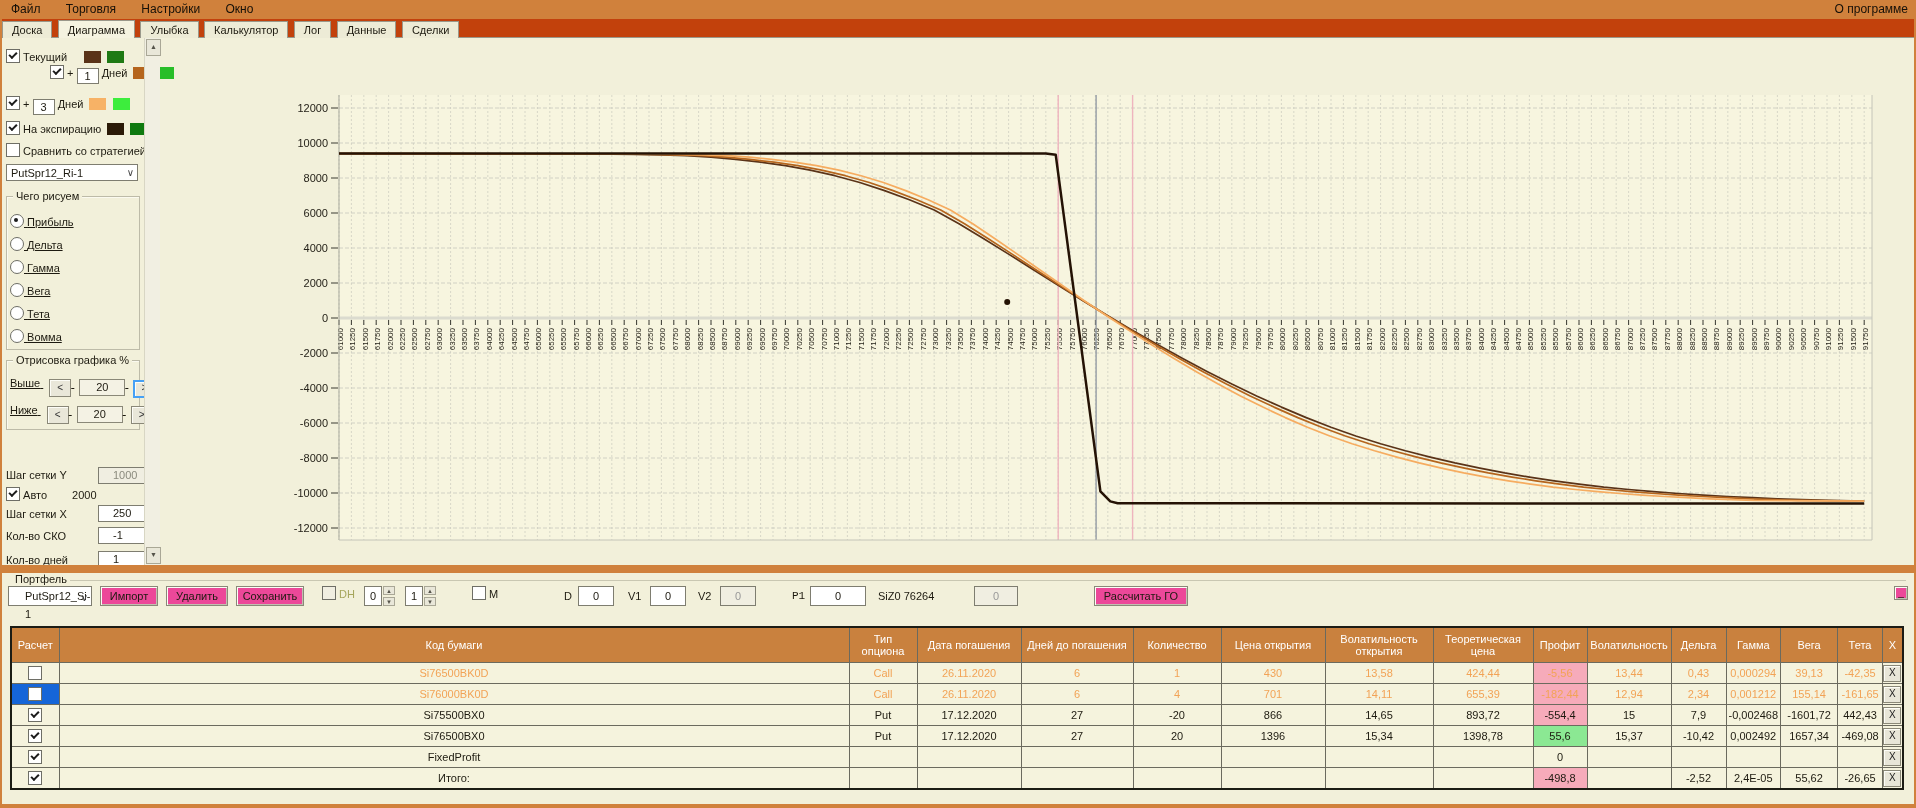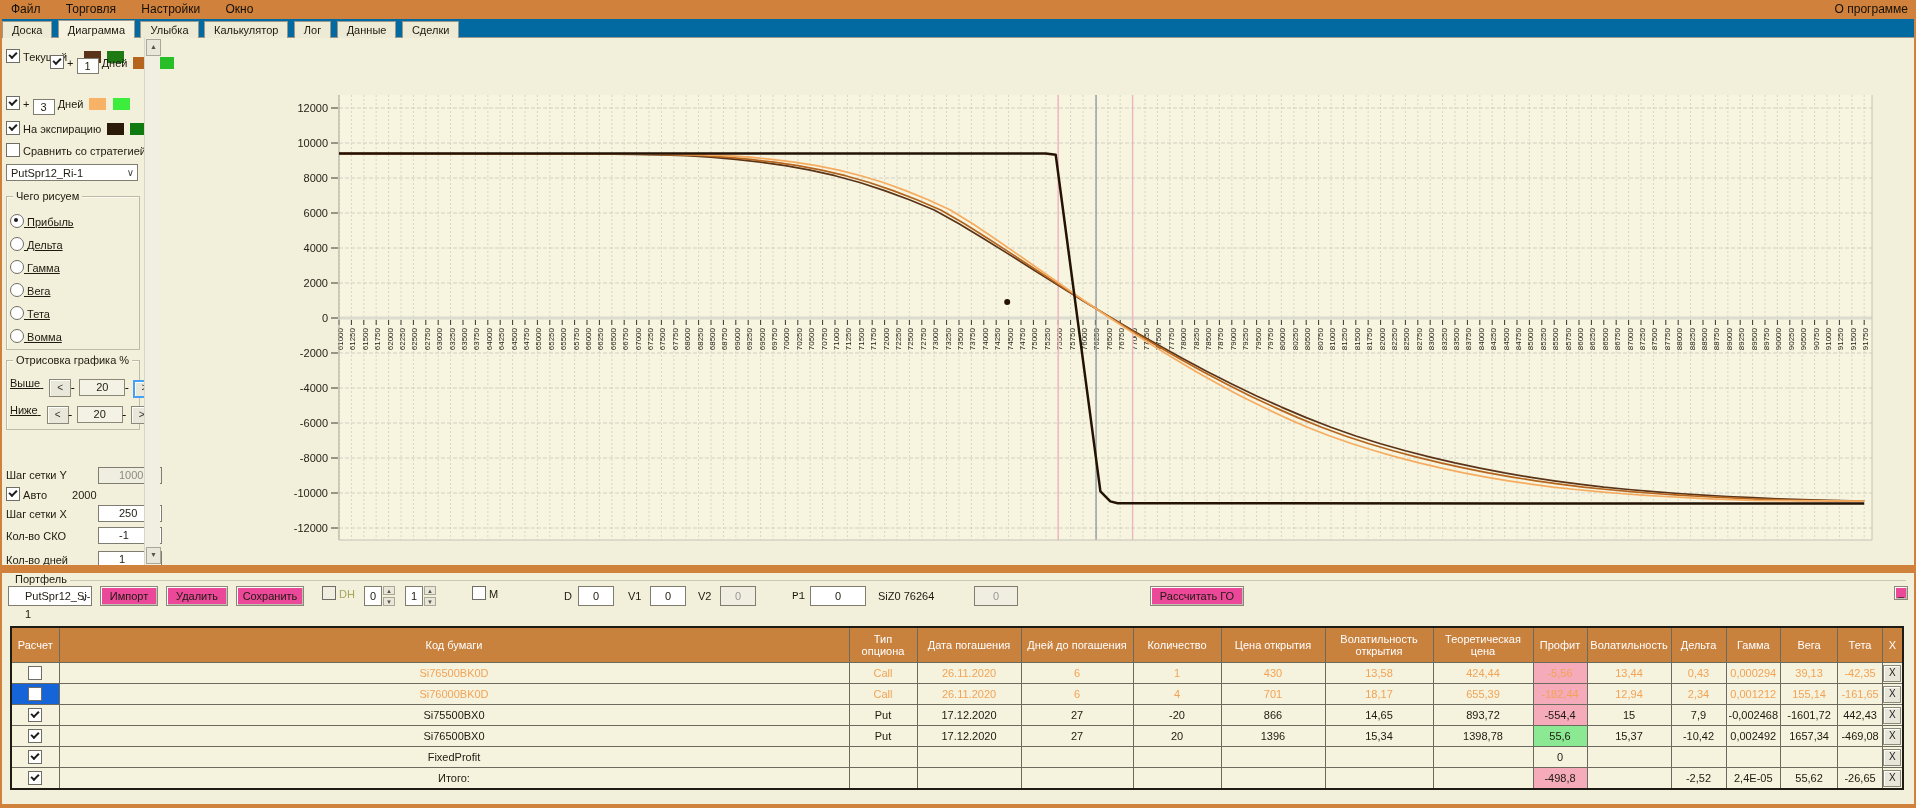--- a/index.html
+++ b/index.html
@@ -2,21 +2,21 @@
 <html><head>
 <meta charset="utf-8">
 <style>
   html,body{margin:0;padding:0;width:1916px;height:808px;overflow:hidden;
     background:#D0813C;font-family:"Liberation Sans",sans-serif;position:relative;}
   
   .menubar{position:absolute;top:0;left:0;right:0;height:19px;background:#D0813C;color:#151008;font-size:12px;}
   .menu-item{display:inline-block;padding:2px 11px;cursor:default;}
   .about-item{position:absolute;right:4px;top:2px;padding:0 4px;}
   
-  .tabstrip{position:absolute;top:19px;left:2px;right:2px;height:19px;background:#0369a1;border-bottom:1px solid #9a988a;box-sizing:border-box;}
+  .tabstrip{position:absolute;top:19px;left:2px;right:2px;height:19px;background:#c2410c;border-bottom:1px solid #9a988a;box-sizing:border-box;}
   .tab{display:inline-block;height:17px;line-height:17px;padding:0 9px;font-size:11px;color:#1d1a10;
        background:#EDEBD6;border:1px solid #9a988a;border-bottom:none;margin-right:1px;vertical-align:bottom;}
   .tab.active{background:#F5F3E0;height:18px;line-height:18px;position:relative;top:1px;border-bottom:1px solid #F5F3E0;}
   
   .workspace{position:absolute;top:38px;left:2px;right:2px;height:527px;background:#F2F0DA;overflow:hidden;}
   
   .lpanel{position:absolute;left:0;top:0;width:142px;height:527px;font-size:11px;color:#1d1a10;}
   .lrow{position:absolute;left:4px;height:15px;line-height:14px;white-space:nowrap;}
   .cb{display:inline-block;width:12px;height:12px;background:#fff;border:1px solid #6e6e66;vertical-align:-2px;position:relative;}
   .cb.checked::after{content:"";position:absolute;left:2px;top:2px;width:6px;height:3px;
@@ -27,21 +27,21 @@
   .combo .arr{position:absolute;right:3px;top:0;color:#444;font-size:10px;}
   .gbox{position:absolute;left:4px;width:132px;border:1px solid #BDBBA8;box-shadow:1px 1px 0 #fbfaef inset;}
   .gbox-label{position:absolute;top:-7px;left:6px;background:#F2F0DA;padding:0 3px;}
   .radio{display:inline-block;width:12px;height:12px;border:1px solid #6e6e66;border-radius:50%;background:#fff;vertical-align:-2px;position:relative;}
   .radio.sel::after{content:"";position:absolute;left:3px;top:3px;width:4px;height:4px;border-radius:50%;background:#1c1c1c;}
   .rrow{position:absolute;left:8px;white-space:nowrap;height:15px;line-height:14px;text-decoration:underline;}
   .sbtn{display:inline-block;width:20px;height:16px;background:#E9E7D9;border:1px solid #8a8878;
         box-shadow:inset 1px 1px 0 #fdfdf7;text-align:center;line-height:15px;font-size:10px;color:#333;vertical-align:-4px;}
   .sbtn.focused{border:2px solid #46A0F5;line-height:12px;width:18px;height:14px;}
   .valfld{display:inline-block;width:44px;height:15px;background:#F4F2E4;border:1px solid #8a8878;text-align:center;line-height:15px;vertical-align:-4px;}
-  .fld{position:absolute;width:42px;height:15px;background:#fff;border:1px solid #7e7d70;text-align:left;padding-left:20px;line-height:15px;}
+  .fld{position:absolute;width:42px;height:15px;background:#fff;border:1px solid #7e7d70;text-align:left;padding-left:14px;line-height:15px;}
   .fld.dis{background:#F0EEE1;color:#8b8b7e;}
   
   .vscroll{position:absolute;left:142px;top:0;width:15px;height:527px;background:#F1EFE2;border-left:1px solid #d8d6c4;}
   .varrow{position:absolute;left:1px;width:13px;height:15px;background:#E9E7D9;border:1px solid #a9a796;
           font-size:7px;text-align:center;line-height:14px;color:#55534a;}
   
   .chart-title{position:absolute;left:160px;top:62px;width:1754px;text-align:center;font-size:12px;color:#26231a;}
   #plot{position:absolute;left:160px;top:0px;}
   .ylab{font-size:11px;fill:#26231a;}
   .xlab{font-size:8px;fill:#26231a;}
@@ -105,21 +105,21 @@
 
 <div class="workspace">
 
   <div class="lpanel">
     <div class="lrow" style="top:11px;">
       <span class="cb checked"></span>
       <span>Текущий</span>
       <span class="sw" style="margin-left:14px;background:#5A3318"></span>
       <span class="sw" style="background:#1F7A14"></span>
     </div>
-    <div class="lrow" style="top:17px;padding-left:44px;">
+    <div class="lrow" style="top:27px;padding-left:44px;">
       <span class="cb checked"></span>
       <span>+</span>
       <span class="numbox">1</span>
       <span>Дней</span>
       <span class="sw" style="background:#B5651D"></span>
       <span class="sw" style="background:#28BE28"></span>
     </div>
     <div class="lrow" style="top:58px;">
       <span class="cb checked"></span>
       <span>+</span>
@@ -684,21 +684,21 @@
     <div class="ctl pfield" style="left:648px;width:36px;">0</div>
     <span class="ctl lbl" style="left:696px;">V2</span>
     <div class="ctl pfield dis" style="left:718px;width:36px;">0</div>
 
     <span class="ctl lbl" style="left:790px;font-family:Liberation Mono, monospace;">P1</span>
     <div class="ctl pfield" style="left:808px;width:56px;">0</div>
     <span class="ctl lbl" style="left:876px;">SiZ0 76264</span>
     <span class="ctl lbl" style="left:936px;margin-top:48px;">P2</span>
     <div class="ctl pfield dis" style="left:972px;width:44px;">0</div>
 
-    <div class="ctl btn" style="left:1148px;width:94px;">Рассчитать ГО</div>
+    <div class="ctl btn" style="left:1092px;width:94px;">Рассчитать ГО</div>
     <div class="ctl btn mini" style="right:6px;">_</div>
   </div>
 
   <table class="ptable">
     <colgroup>
       <col class="c0">
         <col class="c1">
         <col class="c2">
         <col class="c3">
         <col class="c4">
@@ -754,21 +754,21 @@
           <td style="padding: 0px;"><span class="xbtn">X</span></td>
         </tr>
         <tr class="excluded">
           <td class="calc selcell"><span class="cb"></span></td>
           <td>Si76000BK0D</td>
           <td>Call</td>
           <td>26.11.2020</td>
           <td>6</td>
           <td>4</td>
           <td>701</td>
-          <td>18,17</td>
+          <td>14,11</td>
           <td>655,39</td>
           <td class="pink">-182,44</td>
           <td>12,94</td>
           <td>2,34</td>
           <td>0,001212</td>
           <td>155,14</td>
           <td>-161,65</td>
           <td style="padding: 0px;"><span class="xbtn">X</span></td>
         </tr>
         <tr>

